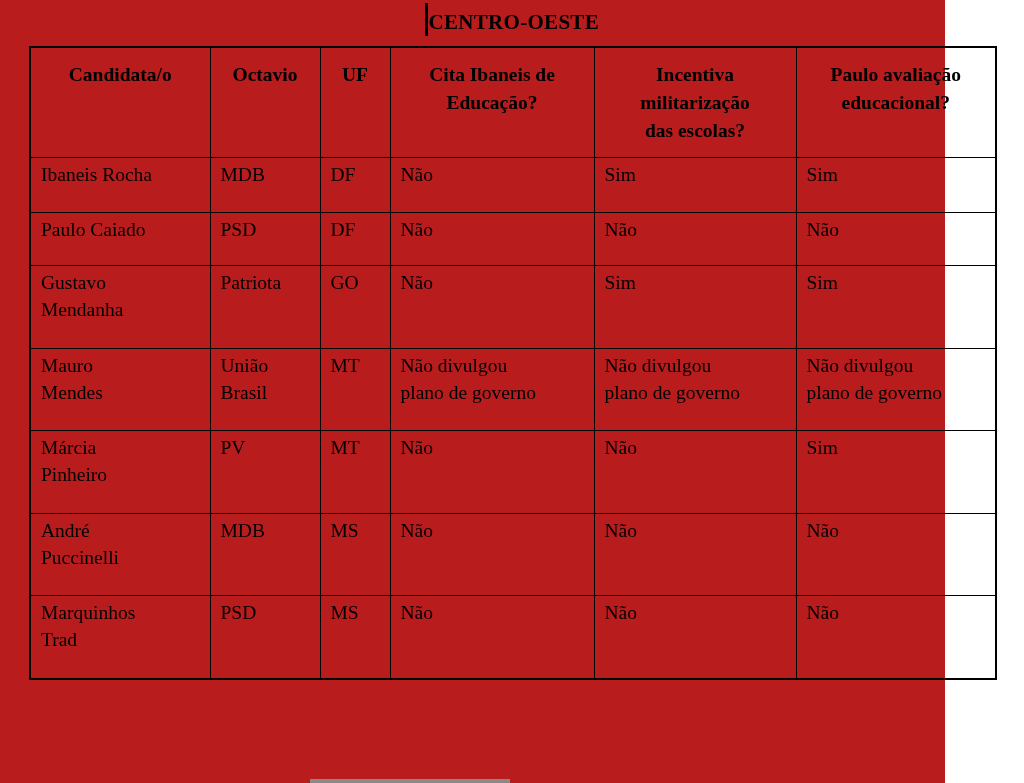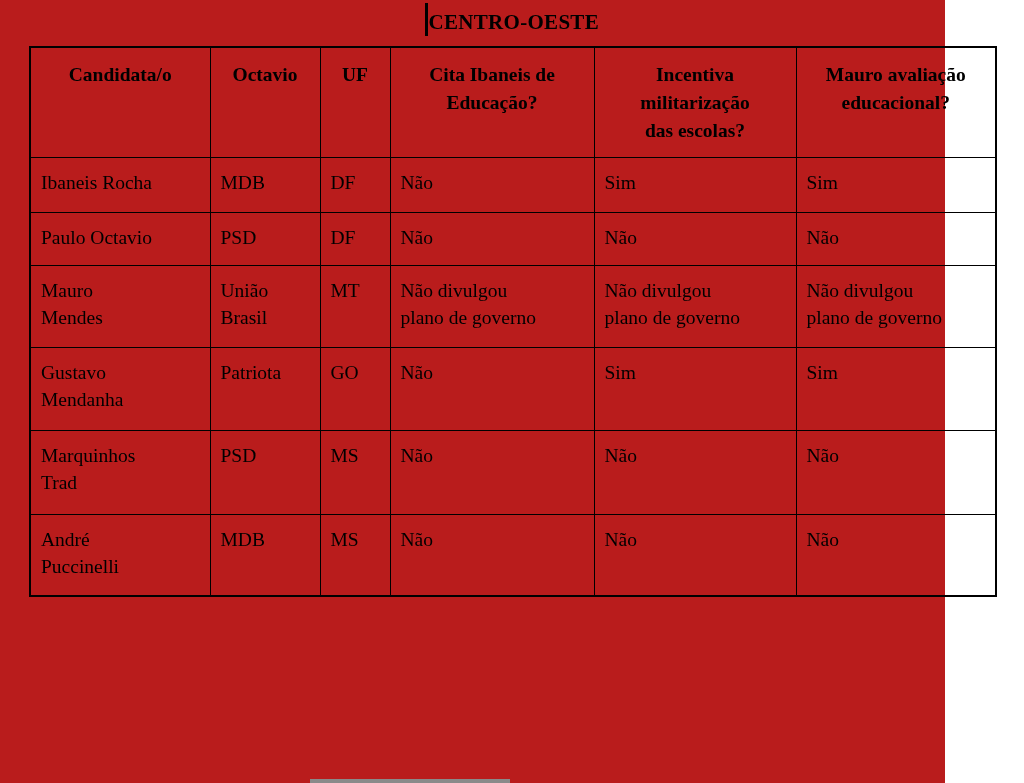--- a/index.html
+++ b/index.html
@@ -63,21 +63,21 @@
     font-weight: bold;
     text-align: center;
     line-height: 28px;
     padding: 13px 6px 6px 6px;
   }
   table.cand-table td {
     font-size: 19.5px;
     font-weight: normal;
     text-align: left;
     line-height: 27px;
-    padding: 11px 8px 6px 10px;
+    padding: 3px 8px 6px 10px;
   }
   .partial-bar {
     position: absolute;
     left: 310px;
     top: 779px;
     width: 200px;
     height: 4px;
     background: #8a8a8a;
   }
 </style>
@@ -102,76 +102,85 @@
     <thead>
       <tr style="height:110px">
         <th>Candidata/o</th>
         <th>Octavio</th>
         <th>UF</th>
         <th>Cita Ibaneis de
 Educação?</th>
         <th>Incentiva
 militarização
 das escolas?</th>
-        <th>Mauro avaliação
+        <th>Paulo avaliação
 educacional?</th>
       </tr>
     </thead>
     <tbody>
       <tr style="height:55px">
         <td>Ibaneis Rocha</td>
         <td>MDB</td>
         <td>DF</td>
         <td>Não</td>
         <td>Sim</td>
         <td>Sim</td>
       </tr>
       <tr style="height:53px">
-        <td>Paulo Octavio</td>
+        <td>Paulo Caiado</td>
         <td>PSD</td>
         <td>DF</td>
         <td>Não</td>
         <td>Não</td>
         <td>Não</td>
+      </tr>
+      <tr style="height:83px">
+        <td>Gustavo
+Mendanha</td>
+        <td>Patriota</td>
+        <td>GO</td>
+        <td>Não</td>
+        <td>Sim</td>
+        <td>Sim</td>
       </tr>
       <tr style="height:82px">
         <td>Mauro
 Mendes</td>
         <td>União
 Brasil</td>
         <td>MT</td>
         <td>Não divulgou
 plano de governo</td>
         <td>Não divulgou
 plano de governo</td>
         <td>Não divulgou
 plano de governo</td>
       </tr>
       <tr style="height:83px">
-        <td>Gustavo
-Mendanha</td>
-        <td>Patriota</td>
-        <td>GO</td>
+        <td>Márcia
+Pinheiro</td>
+        <td>PV</td>
+        <td>MT</td>
+        <td>Não</td>
         <td>Não</td>
         <td>Sim</td>
-        <td>Sim</td>
+      </tr>
+      <tr style="height:82px">
+        <td>André
+Puccinelli</td>
+        <td>MDB</td>
+        <td>MS</td>
+        <td>Não</td>
+        <td>Não</td>
+        <td>Não</td>
       </tr>
       <tr style="height:84px">
         <td>Marquinhos
 Trad</td>
         <td>PSD</td>
-        <td>MS</td>
-        <td>Não</td>
-        <td>Não</td>
-        <td>Não</td>
-      </tr>
-      <tr style="height:82px">
-        <td>André
-Puccinelli</td>
-        <td>MDB</td>
         <td>MS</td>
         <td>Não</td>
         <td>Não</td>
         <td>Não</td>
       </tr>
     </tbody>
   </table>
 
   <div class="partial-bar"></div>
 

